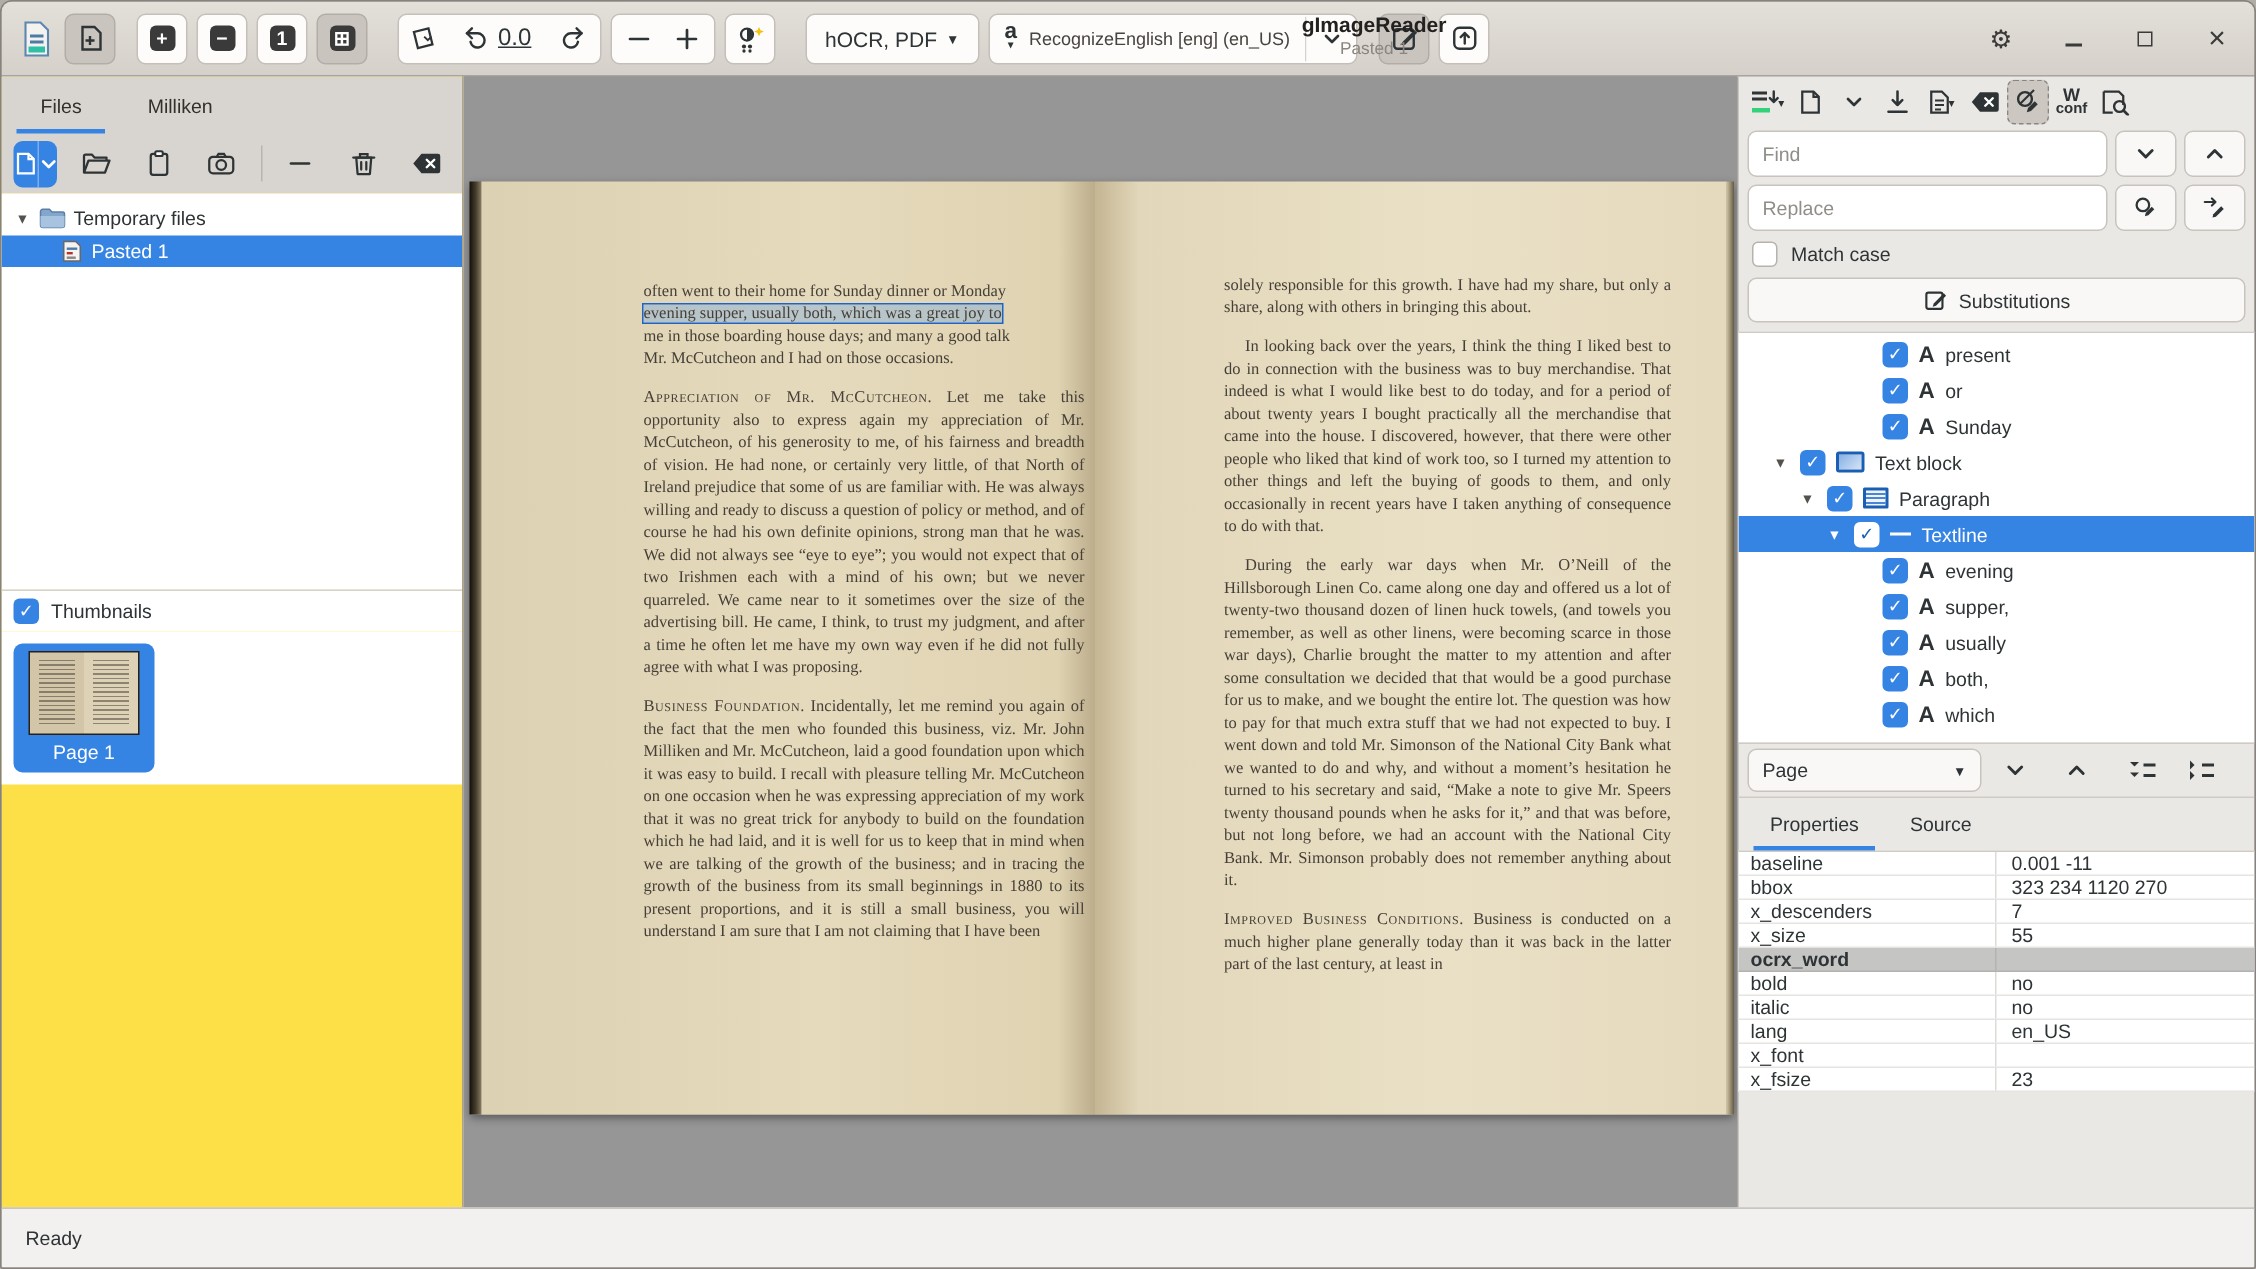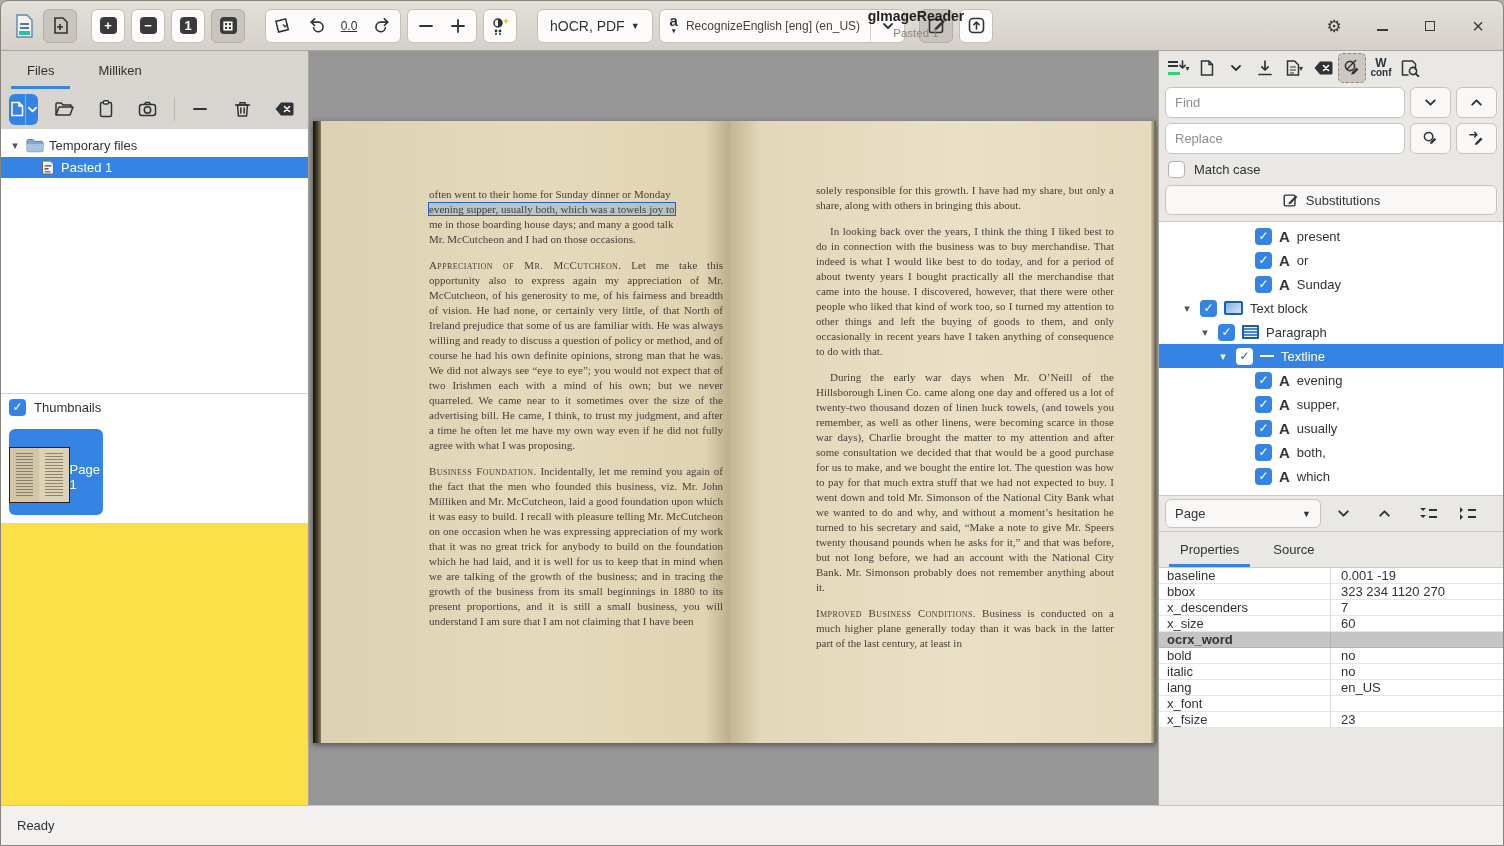--- a/index.html
+++ b/index.html
@@ -11,21 +11,21 @@
   .header{position:absolute;top:0;left:0;right:0;height:50px;background:linear-gradient(#e3dfd9,#d5d1ca);
     border-bottom:1px solid #a9a49e;display:flex;align-items:center;padding:0 10px;gap:6px;}
   .appicon{width:26px;height:30px;display:flex;align-items:center;justify-content:center;}
   .tbtn{height:34px;min-width:34px;display:flex;align-items:center;justify-content:center;border-radius:6px;border:1px solid transparent;}
   .raised{background:#fdfcfb;border:1px solid #c4bfb9;}
   .pressed{background:#c9c4be;border:1px solid #b2ada7;}
   .dicon{width:17px;height:17px;background:#3a3a3a;color:#fff;border-radius:4px;font-size:13px;line-height:17px;
     text-align:center;font-weight:bold;}
   .strip{display:flex;align-items:center;background:#fdfcfb;border:1px solid #c4bfb9;border-radius:6px;height:34px;padding:0 2px;}
   .flatbtn{height:30px;min-width:32px;display:flex;align-items:center;justify-content:center;border-radius:5px;}
-  .rotval{min-width:34px;text-align:center;font-size:12px;text-decoration:underline;}
+  .rotval{min-width:34px;font-size:16px;text-decoration:underline;}
   .gap8{width:8px;} .gap4{width:2px;}
   .fmtbtn{padding:0 12px;gap:6px;font-size:14px;}
   .recbtn{padding:0 10px;display:flex;align-items:center;gap:8px;height:34px;}
   .rec-a{display:flex;flex-direction:column;align-items:center;line-height:10px;font-weight:bold;}
   .rec-a .a{font-size:15px;} .rec-a .tri{font-size:7px;}
   .rectext{display:flex;flex-direction:row;align-items:center;line-height:14px;font-size:12px;color:#47433e;}
   .titleblock{position:absolute;left:915px;top:7px;transform:translateX(-50%);text-align:center;line-height:17px;}
   .title{font-weight:bold;font-size:14px;color:#23211f;}
   .subtitle{font-size:11.5px;color:#8b857f;}
   .winctl{position:absolute;right:16px;top:0;height:50px;display:flex;align-items:center;gap:30px;}
@@ -45,21 +45,21 @@
   .splitbtn .seg{display:flex;align-items:center;justify-content:center;}
   .splitbtn .seg1{width:33px;border-right:1px solid rgba(255,255,255,.35);}
   .splitbtn .seg2{width:30px;}
   .sep-v{width:1px;height:24px;background:#b9b4ae;}
   .s-tree{height:264px;background:#fff;padding-top:6px;}
   .row-folder{display:flex;align-items:center;height:21px;padding-left:8px;gap:5px;}
   .row-file{display:flex;align-items:center;height:21px;background:#3584e4;color:#fff;padding-left:40px;gap:6px;margin-top:1px;}
   .exp{width:12px;text-align:center;font-size:11px;color:#55524e;}
   .s-thumbhead{border-top:1px solid #d5d2cd;height:28px;display:flex;align-items:center;gap:8px;padding-left:8px;background:#fff;}
   .s-thumbarea{background:#fff;padding:8px;}
-  .thumbcard{width:94px;height:86px;background:#3584e4;border-radius:6px;display:flex;align-items:center;padding-top:5px;}
+  .thumbcard{width:94px;height:86px;background:#3584e4;border-radius:6px;display:flex;flex-direction:column;align-items:center;padding-top:5px;}
   .thumbimg{width:74px;height:56px;display:flex;background:#2a2015;padding:1px;}
   .thalf{flex:1;position:relative;}
   .thalf.l{background:#d2c5a8;} .thalf.r{background:#ddd2b6;}
   .tlines{position:absolute;inset:5px 6px;background:repeating-linear-gradient(to bottom,rgba(60,55,45,.5) 0 1px,transparent 1px 3px);}
   .thumbcap{color:#fff;margin-top:4px;}
   .cb{width:17px;height:17px;border-radius:4px;background:#3584e4;display:flex;align-items:center;justify-content:center;
     color:#fff;font-size:12px;line-height:17px;flex:none;}
   .cb.unchecked{background:#fff;border:1px solid #b7b2ac;}
 
   
@@ -370,21 +370,21 @@
     </div>
   </div>
 
   <div class="canvas">
     <div class="book">
       <div class="edge-left"></div>
       <div class="page-l">
         <div class="ptext text-l">
           <p>
             <span class="fixline">often went to their home for Sunday dinner or Monday</span>
-            <span class="fixline"><span class="hl">evening supper, usually both, which was a towels joy to</span></span>
+            <span class="fixline"><span class="hl">evening supper, usually both, which was a great joy to</span></span>
             <span class="fixline">me in those boarding house days; and many a good talk</span>
             <span class="fixline">Mr. McCutcheon and I had on those occasions.</span>
           </p>
           <p><span class="sc">Appreciation of Mr. McCutcheon.</span><span> Let me take this opportunity also to express again my appreciation of Mr. McCutcheon, of his generosity to me, of his fairness and breadth of vision. He had none, or certainly very little, of that North of Ireland prejudice that some of us are familiar with. He was always willing and ready to discuss a question of policy or method, and of course he had his own definite opinions, strong man that he was. We did not always see “eye to eye”; you would not expect that of two Irishmen each with a mind of his own; but we never quarreled. We came near to it sometimes over the size of the advertising bill. He came, I think, to trust my judgment, and after a time he often let me have my own way even if he did not fully agree with what I was proposing.</span></p>
           <p><span class="sc">Business Foundation.</span><span> Incidentally, let me remind you again of the fact that the men who founded this business, viz. Mr. John Milliken and Mr. McCutcheon, laid a good foundation upon which it was easy to build. I recall with pleasure telling Mr. McCutcheon on one occasion when he was expressing appreciation of my work that it was no great trick for anybody to build on the foundation which he had laid, and it is well for us to keep that in mind when we are talking of the growth of the business; and in tracing the growth of the business from its small beginnings in 1880 to its present proportions, and it is still a small business, you will understand I am sure that I am not claiming that I have been</span></p>
         </div>
       </div>
       <div class="page-r">
         <div class="ptext text-r">
           <p>solely responsible for this growth. I have had my share, but only a share, along with others in bringing this about.</p>
@@ -628,33 +628,33 @@
           <span>Properties</span>
         </div>
       <div class="r-tab">
           <span>Source</span>
         </div>
     </div>
 
     <div class="r-table">
       <div class="prow">
         <span class="pkey">baseline</span>
-        <span class="pval">0.001 -19</span>
+        <span class="pval">0.001 -11</span>
       </div>
       <div class="prow">
         <span class="pkey">bbox</span>
         <span class="pval">323 234 1120 270</span>
       </div>
       <div class="prow">
         <span class="pkey">x_descenders</span>
         <span class="pval">7</span>
       </div>
       <div class="prow">
         <span class="pkey">x_size</span>
-        <span class="pval">60</span>
+        <span class="pval">55</span>
       </div>
       <div class="prow phead">
         <span class="pkey">ocrx_word</span>
         <span class="pval"></span>
       </div>
       <div class="prow">
         <span class="pkey">bold</span>
         <span class="pval">no</span>
       </div>
       <div class="prow">

